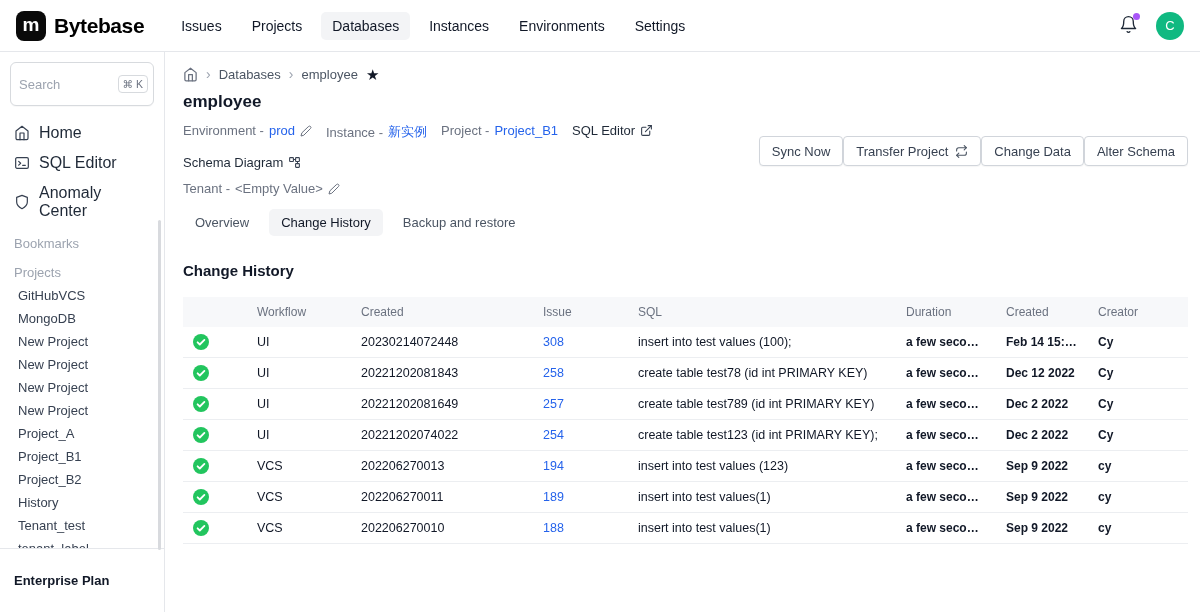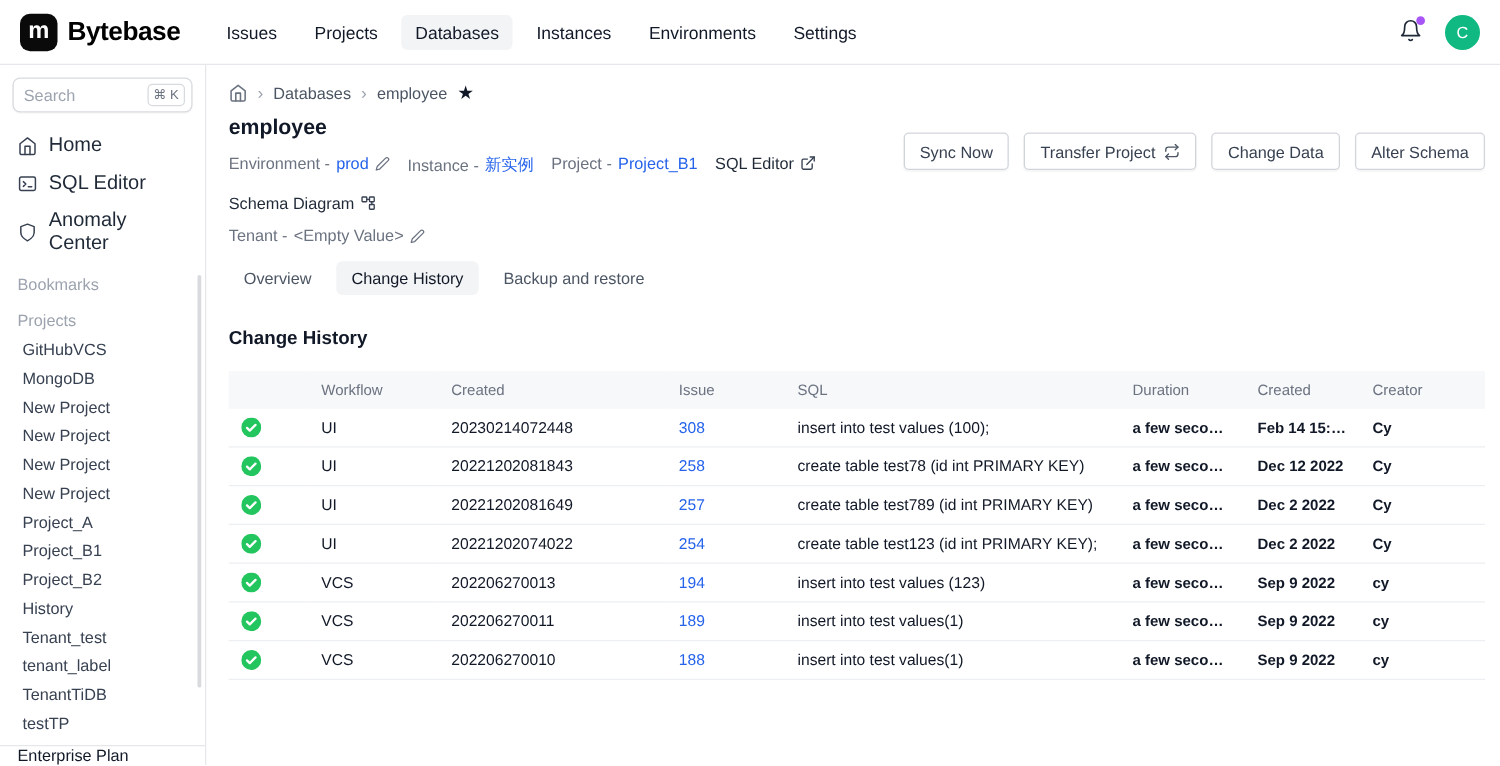--- a/index.html
+++ b/index.html
@@ -23,38 +23,38 @@
   .avatar { width:28px; height:28px; border-radius:50%; background:var(--avatar-bg,#10b981);
     color:#fff; display:flex; align-items:center; justify-content:center; font-size:13px; font-weight:500; cursor:pointer; }
 
   
   .app-body { display:flex; height:560px; }
 
   
   .sidebar { width:165px; flex:0 0 165px; border-right:1px solid #e5e7eb; padding-top:10px;
     display:flex; flex-direction:column; position:relative; padding-bottom:34px; background:#fff; }
   .sidebar > * { flex-shrink:0; }
-  .search-box { margin:0 10px 12px; height:28px; border:1px solid #d7dade; border-radius:6px;
+  .search-box { margin:0 10px 12px; height:44px; border:1px solid #d7dade; border-radius:6px;
     display:flex; align-items:center; padding:0 5px 0 8px; gap:4px; background:#fff;
     box-shadow:0 1px 1px rgba(0,0,0,0.03); }
   .search-input { border:none; outline:none; width:100%; font-size:13px; color:#374151;
     font-family:"Liberation Sans", sans-serif; min-width:0; }
   .search-input::placeholder { color:#9ca3af; }
   .kbd { border:1px solid #d7dade; border-radius:4px; padding:0 4px; font-size:10.5px; color:#6b7280;
     height:18px; line-height:17px; white-space:nowrap; background:#fff; }
   .side-nav-item { display:flex; align-items:center; gap:9px; padding:6px 14px; font-size:16px;
     color:#1f2937; cursor:pointer; }
   .side-icon { width:16px; height:16px; color:#374151; display:flex; }
   .side-icon svg { width:16px; height:16px; }
   .section-label { padding:10px 14px 4px; color:#9ca3af; font-size:13px; }
   .project-item { padding:4px 14px 4px 18px; font-size:13px; color:#374151; cursor:pointer;
     white-space:nowrap; overflow:hidden; text-overflow:ellipsis; }
   .archive { margin-top:auto; }
   .sidebar-footer { position:absolute; left:0; right:0; bottom:0; border-top:1px solid #e5e7eb;
-    padding:0 14px; font-weight:400; font-size:13px; color:#111827; background:#fff; }
+    padding:24px 14px; font-weight:700; font-size:13px; color:#111827; background:#fff; }
   .sidebar-scrollbar { position:absolute; right:3px; top:168px; width:3px; height:330px;
     background:#d8dade; border-radius:2px; cursor:pointer; }
 
   
   .main { flex:1; padding:0 12px 0 18px; overflow:hidden; }
   .breadcrumb { margin-top:14px; display:flex; align-items:center; gap:8px; font-size:13px; color:#4b5563; }
   .crumb-home { color:#6b7280; display:flex; cursor:pointer; }
   .crumb-home svg { width:15px; height:15px; }
   .crumb-sep { color:#9ca3af; font-size:14px; }
   .crumb { cursor:pointer; }
@@ -64,21 +64,21 @@
   .page-head { display:flex; justify-content:space-between; margin-top:10px; }
   .page-title { font-size:17px; font-weight:700; color:#111827; }
   .meta-row { margin-top:11px; display:flex; align-items:flex-start; gap:14px; font-size:13px; color:#6b7280; flex-wrap:wrap; }
   .meta-group { display:flex; align-items:center; gap:5px; white-space:nowrap; }
   .meta-link { color:var(--link,#2563eb); cursor:pointer; text-decoration:none; }
   .meta-edit { color:#6b7280; display:flex; cursor:pointer; }
   .meta-edit svg { width:12px; height:12px; }
   .meta-group.dark { color:#1f2937; cursor:pointer; }
   .mini-icon { display:flex; color:#374151; }
   .mini-icon svg { width:13px; height:13px; }
-  .page-actions { display:flex; gap:12px; margin-top:14px; align-items:flex-start; }
+  .page-actions { display:flex; gap:0; margin-top:14px; align-items:center; }
   .action-btn { height:30px; padding:0 12px; border:1px solid #d1d5db; border-radius:4px; background:#fff;
     font-size:13px; color:#374151; display:flex; align-items:center; gap:7px; cursor:pointer;
     font-family:"Liberation Sans", sans-serif; box-shadow:0 1px 1px rgba(0,0,0,0.04); white-space:nowrap; }
   .btn-icon { display:flex; color:#4b5563; }
 
   .tabs { margin-top:13px; display:flex; gap:8px; }
   .tab { padding:6px 12px; font-size:13px; color:#4b5563; border-radius:5px; cursor:pointer; white-space:nowrap; }
   .tab.active { background:#f3f4f6; color:#111827; }
 
   .content { margin-top:26px; }

